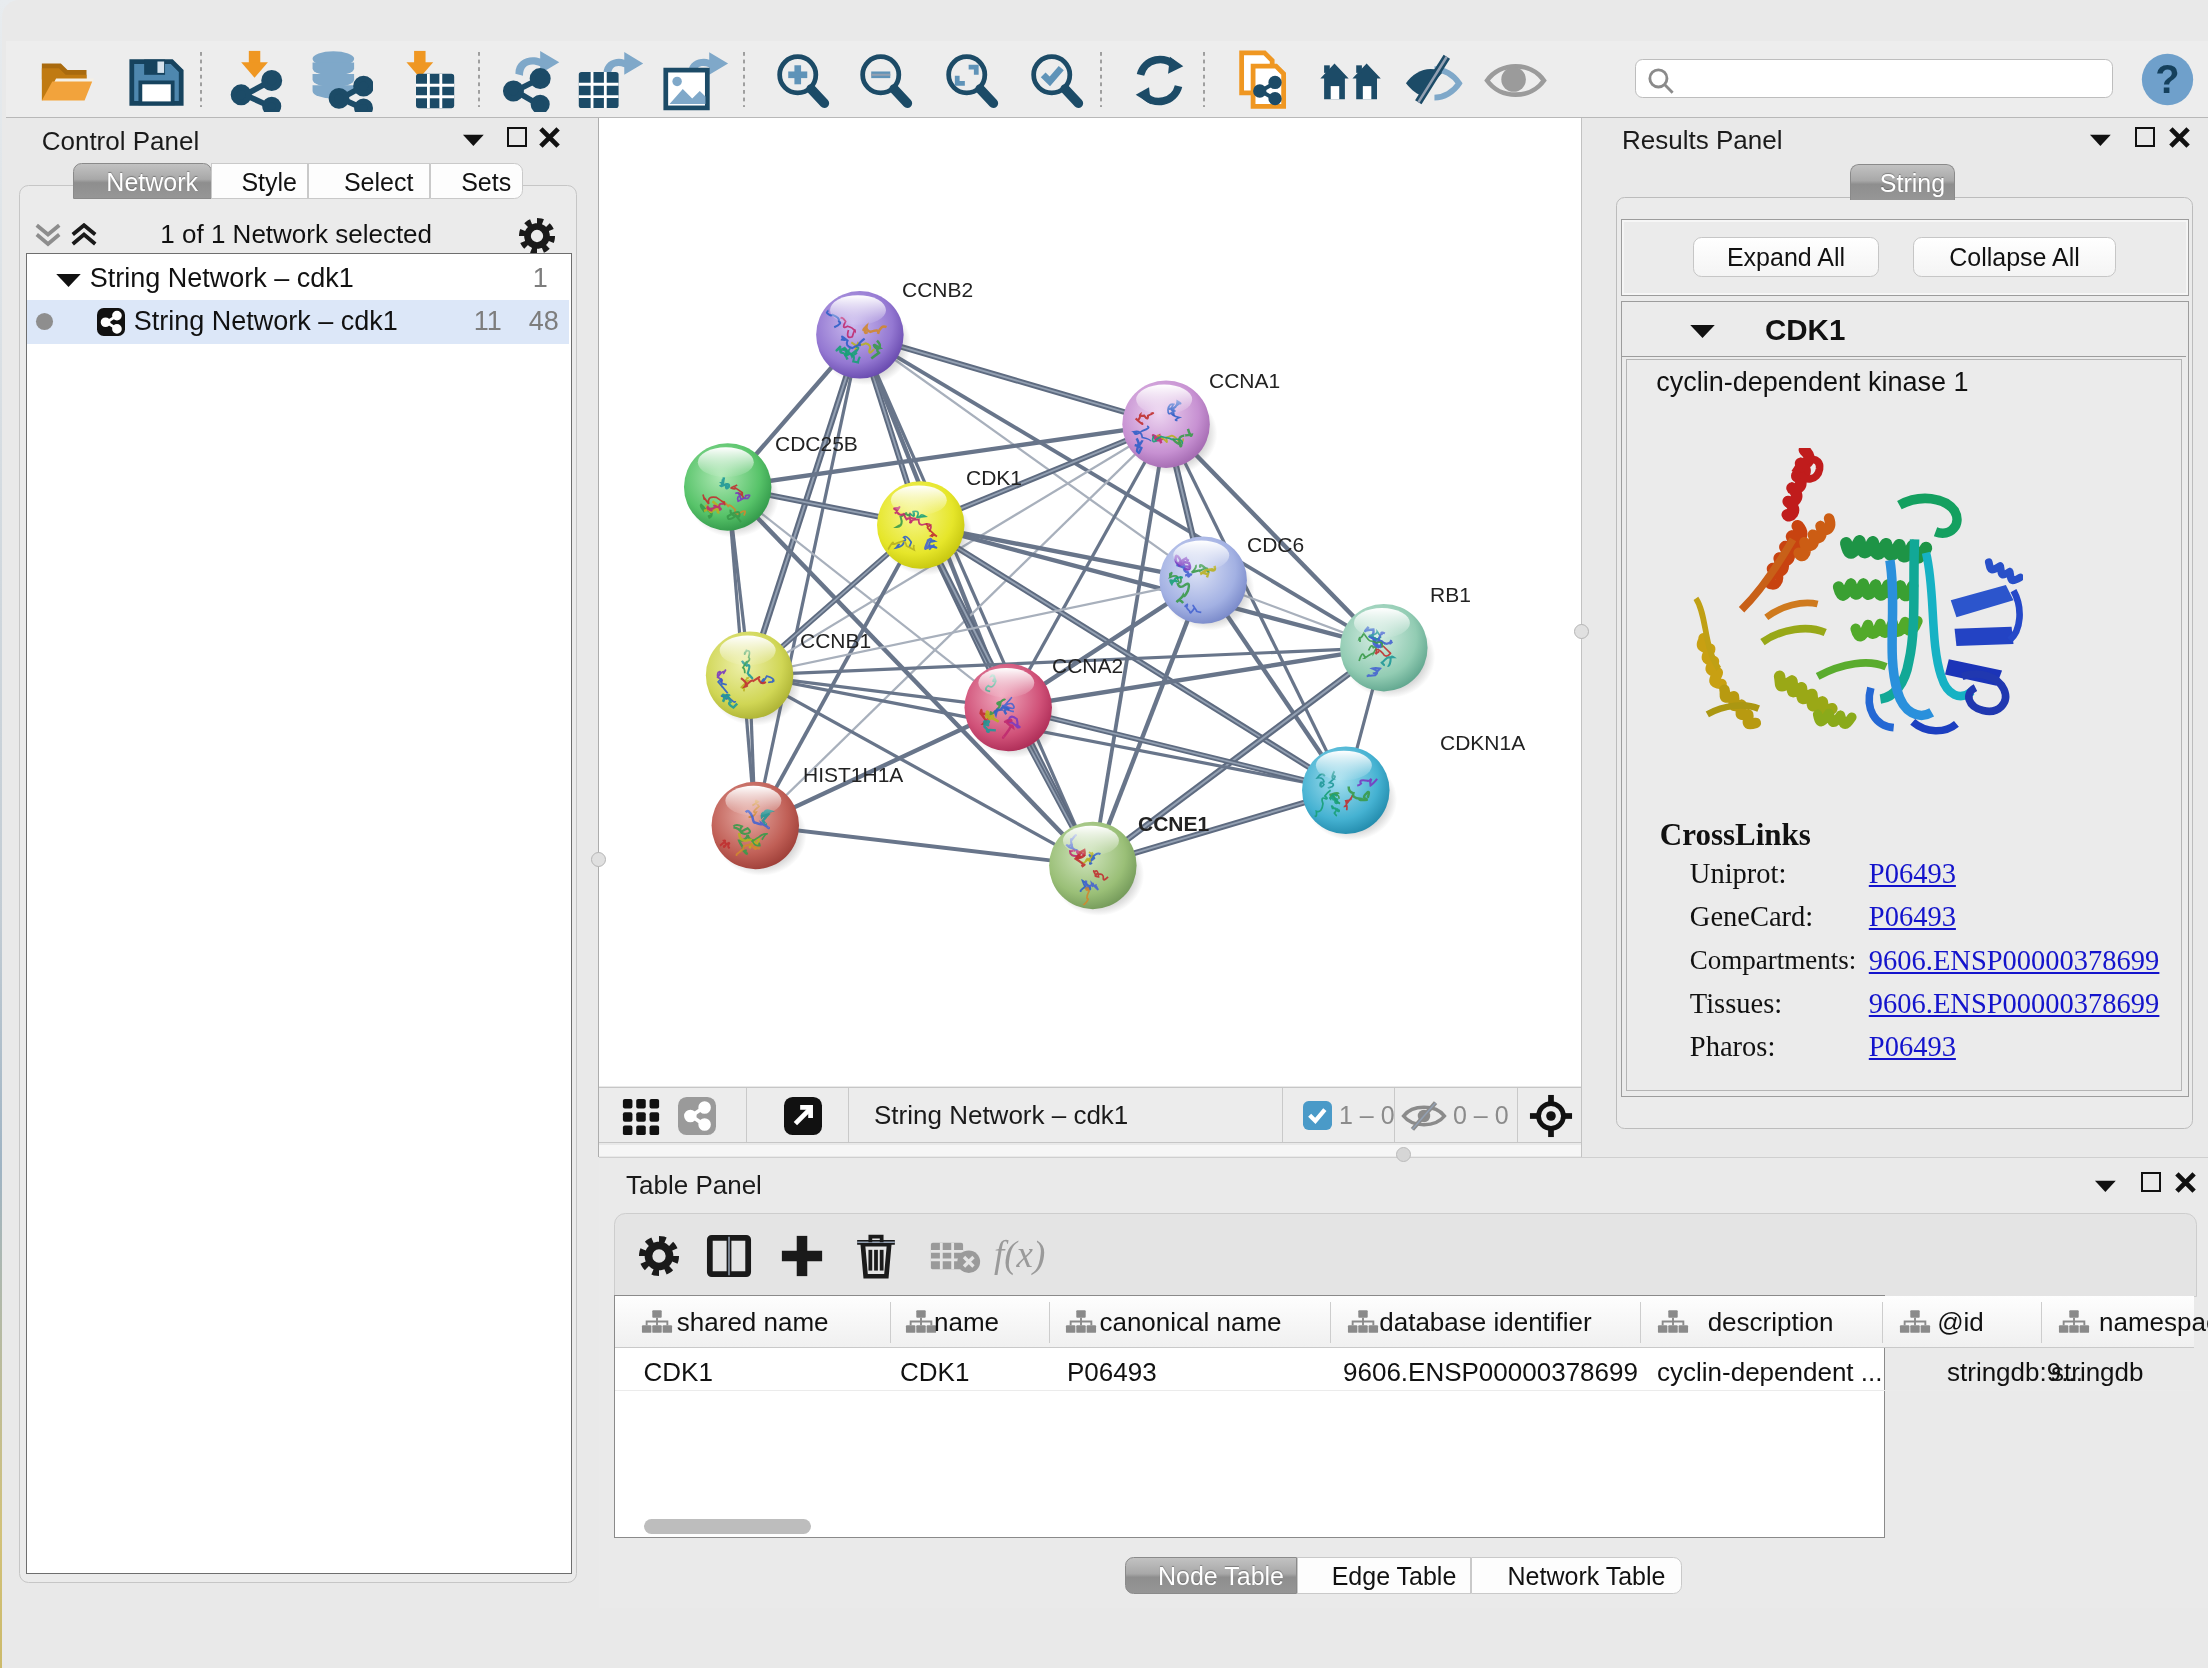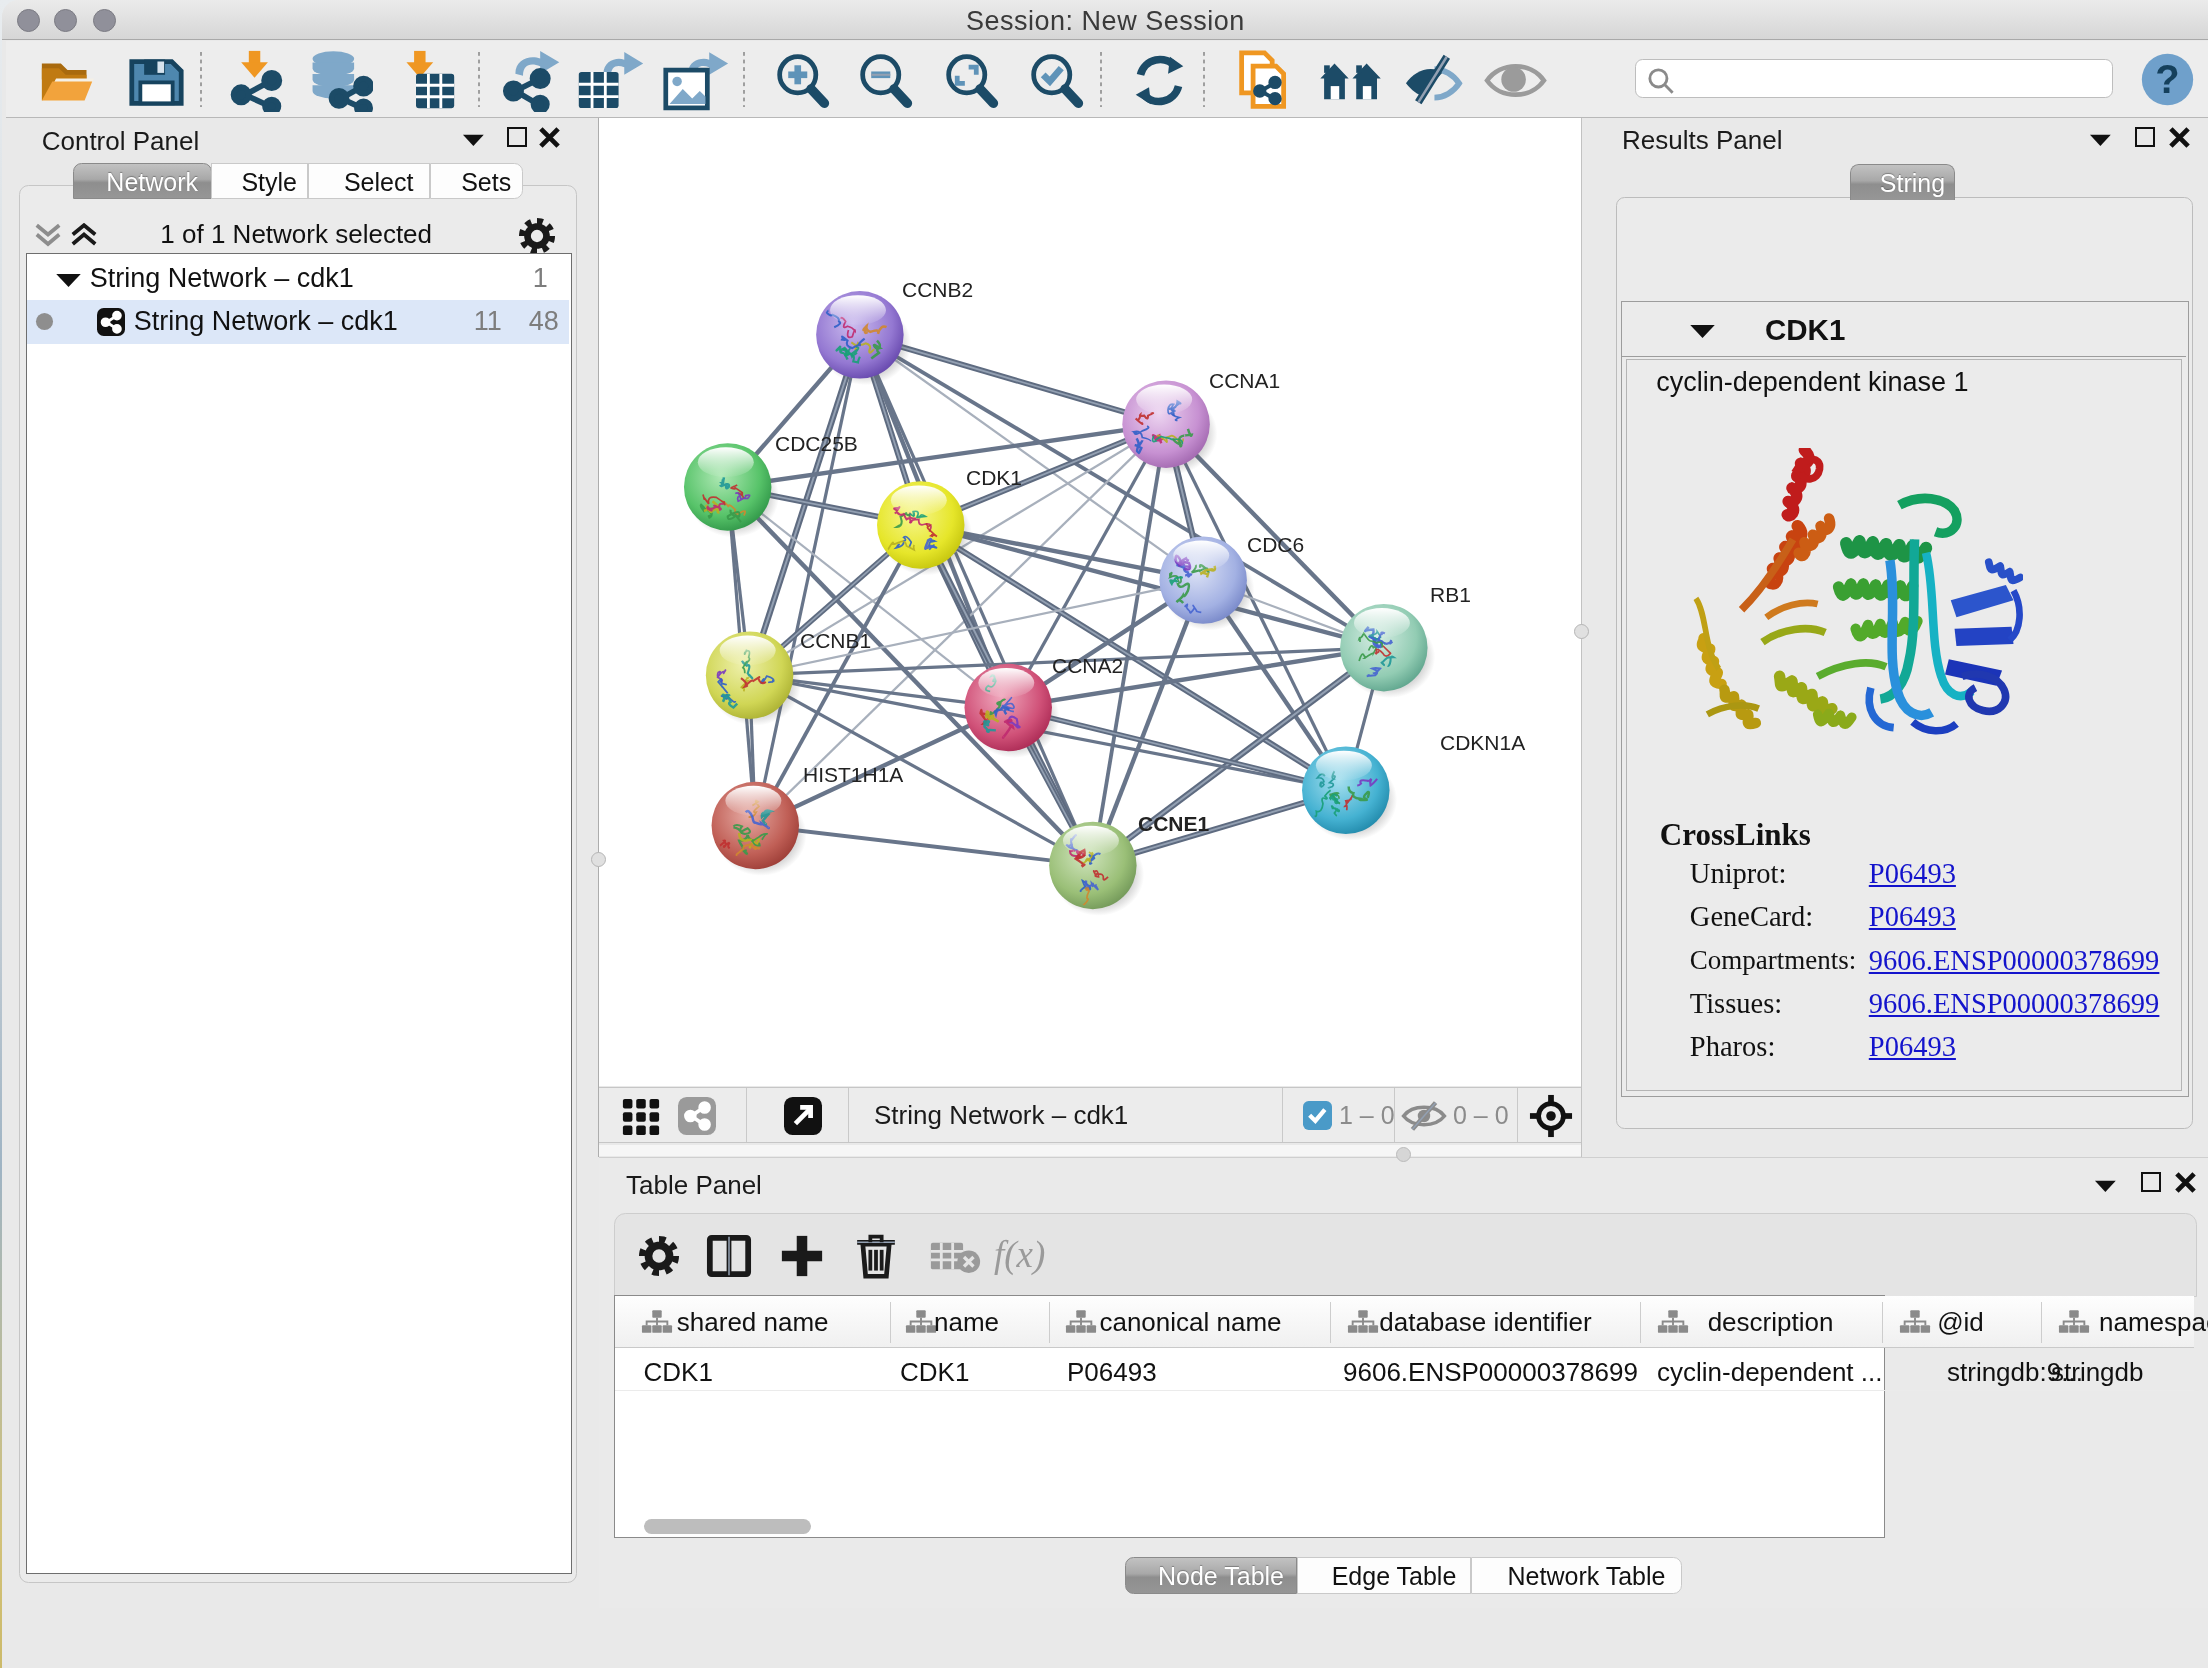--- a/index.html
+++ b/index.html
@@ -48,26 +48,20 @@
     font-size:25px; color:#111; text-align:center; position:absolute; }
   .nodelabel { position:absolute; font-size:21px; color:#222222; white-space:nowrap; }
   .serif { font-family:"Liberation Serif", serif; }
   a.xlink { color:#1414cc; text-decoration:underline; }
 </style>
 </head>
 <body>
 <div id="app">
  <div id="win">
       <div id="winc">
-  <div id="titlebar">
-    <div class="light" style="left:15px;"></div>
-    <div class="light" style="left:52px;"></div>
-    <div class="light" style="left:91px;"></div>
-    <div id="title">Session: New Session</div>
-  </div>
   <div id="toolbar">
     <div class="tbsep" style="left:194px;"></div>
     <div class="tbsep" style="left:472px;"></div>
     <div class="tbsep" style="left:737px;"></div>
     <div class="tbsep" style="left:1094px;"></div>
     <div class="tbsep" style="left:1197px;"></div>
 
     <svg class="abs" style="left:31px;top:10.5px" width="61" height="57" viewBox="0 0 64 60">
       <path d="M5 12 h20 l7 7 h20 v10 H5z" fill="#a96a0e"></path>
       <path d="M5 51 L5 17 h18 l7 7 h22 v6z" fill="#c07a12"></path>
@@ -722,20 +716,24 @@
             <path d="M2 4 h22 L13 16z" fill="#111"></path>
           </svg>
     <div class="abs" style="left:553px;top:8.6px;width:20px;height:20px;border:2.9px solid #111;"></div>
     <svg class="abs" style="left:587px;top:8.6px" width="21" height="21" viewBox="0 0 22 22">
             <path d="M2 2 L20 20 M20 2 L2 20" stroke="#111" stroke-width="5"></path>
           </svg>
 
     <div class="abs" style="left:34px;top:79px;width:577px;height:932px;background:#ebebeb;border:1px solid #bcbcbc;border-radius:8.6px;"></div>
     <div class="tab tabsel" style="left:268px;top:46px;width:105px;border-radius:8.6px 8.6px 0 0;border-bottom:none;">String</div>
 
+    <div class="abs" style="left:39px;top:101px;width:568px;height:77px;border:1.9px solid #9c9c9c;box-shadow:inset 0 0 0 1.9px #f6f6f6;">
+      <div class="btn" style="left:71px;top:17px;width:186px;height:40px;line-height:38px;">Expand All</div>
+      <div class="btn" style="left:291px;top:17px;width:203px;height:40px;line-height:38px;">Collapse All</div>
+    </div>
 
     <div class="abs" style="left:39px;top:183px;width:568px;height:796px;border:1.9px solid #9c9c9c;">
       <svg class="abs" style="left:67px;top:21px" width="27" height="16" viewBox="0 0 28 17">
               <path d="M1 2 h26 L14 16z" fill="#111"></path>
             </svg>
       <div class="abs" style="left:143px;top:10.5px;font-size:29.5px;font-weight:bold;color:#111;">CDK1</div>
       <div class="abs" style="left:0;top:54px;width:564px;height:1px;background:#9c9c9c;"></div>
       <div class="abs" style="left:3.8px;top:57px;width:556px;height:732px;border:1px solid #b4b4b4;">
         <div class="abs" style="left:29.5px;top:6.7px;font-size:27px;color:#111;">cyclin-dependent kinase 1</div>
 

